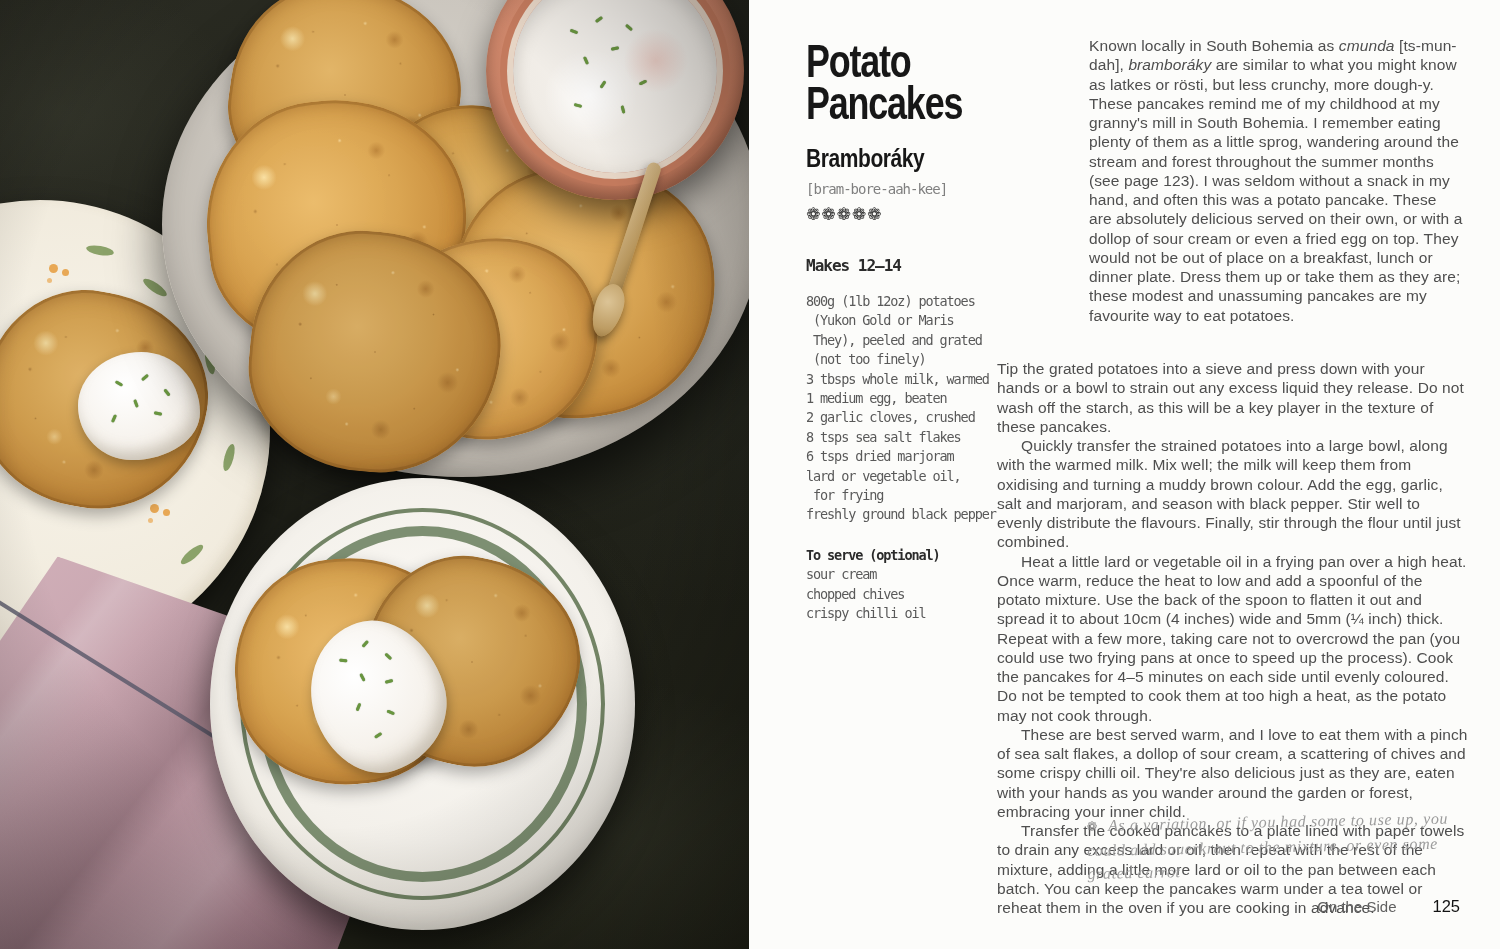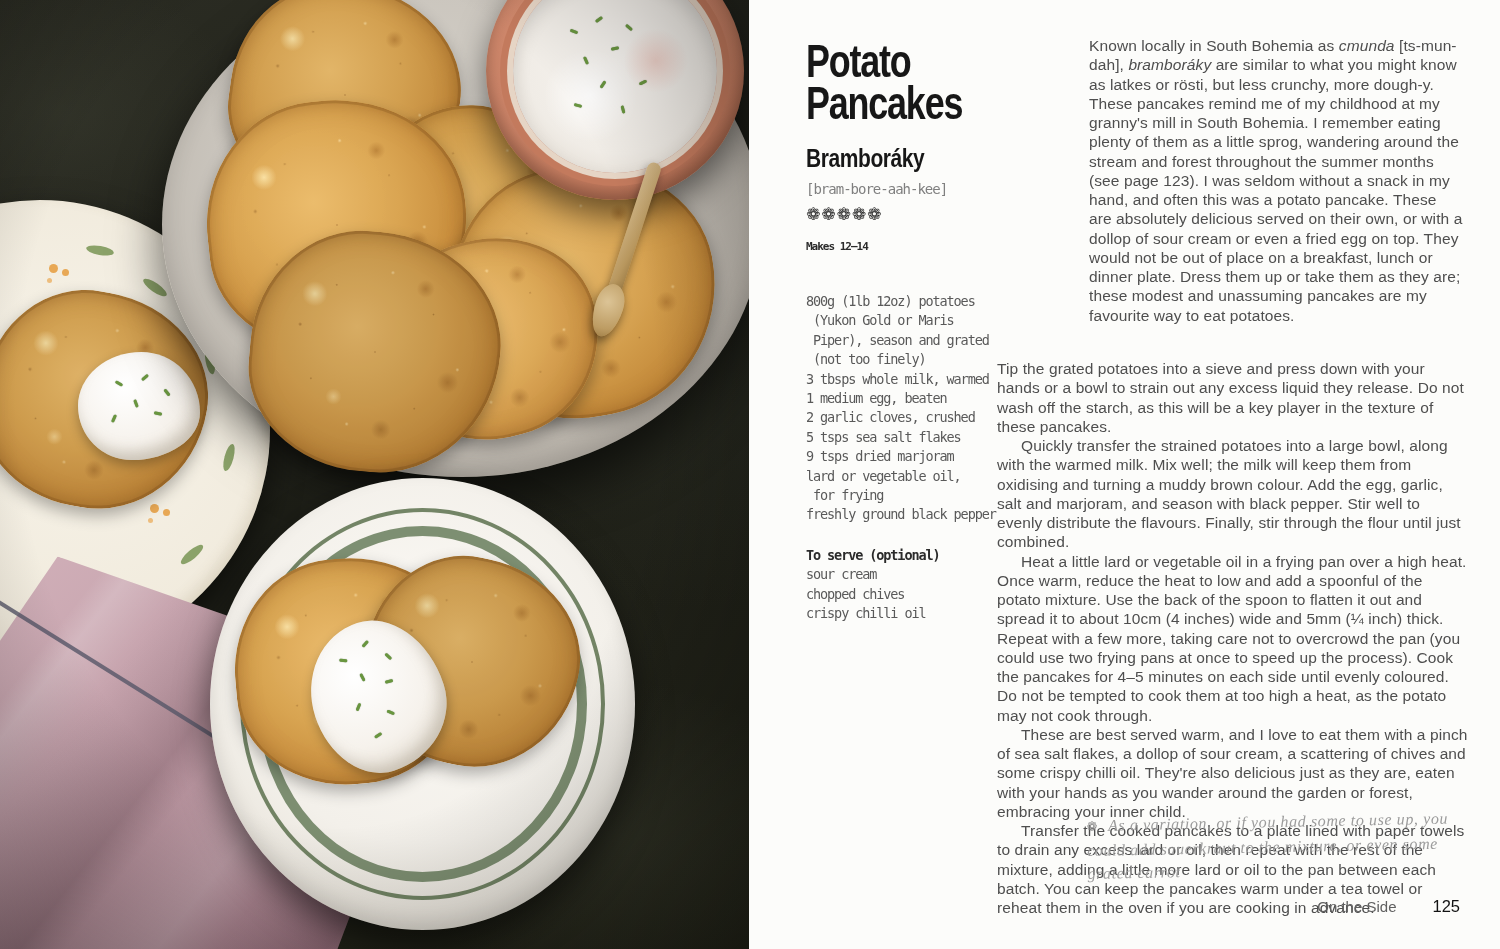--- a/index.html
+++ b/index.html
@@ -136,22 +136,22 @@
 
   .title{position:absolute;left:57px;top:40px;font-weight:800;font-size:46px;line-height:.92;
       letter-spacing:-1.5px;color:#171717;transform:scaleX(.78);transform-origin:left top;
       font-family:"Liberation Sans",sans-serif;}
   .subtitle{position:absolute;left:57px;top:144px;font-weight:800;font-size:25px;letter-spacing:-.5px;
       color:#171717;transform:scaleX(.84);transform-origin:left top;}
   .pron{position:absolute;left:57px;top:181px;font-family:"DejaVu Sans Mono",monospace;font-size:14px;
       letter-spacing:-1px;color:#7f7f7f;}
   .flowers{position:absolute;left:57px;top:204px;font-size:17px;letter-spacing:1px;color:#2a2a2a;
       font-family:"DejaVu Sans",sans-serif;}
-  .yield{position:absolute;left:57px;top:240px;font-family:"DejaVu Sans Mono",monospace;font-weight:bold;
-      font-size:11px;letter-spacing:-1px;color:#2b2b2b;}
+  .yield{position:absolute;left:57px;top:256px;font-family:"DejaVu Sans Mono",monospace;font-weight:bold;
+      font-size:16px;letter-spacing:-1px;color:#2b2b2b;}
   .ingredients{position:absolute;left:57px;top:292px;width:225px;font-family:"DejaVu Sans Mono",monospace;
       font-size:13.5px;line-height:19.4px;letter-spacing:-1.1px;color:#595959;}
   .ingredients .ing{white-space:pre-wrap;}
   .toserve-head{margin-top:21px;font-weight:bold;color:#2b2b2b;}
 
   .intro{position:absolute;left:340px;top:36px;width:374px;font-size:15.5px;line-height:19.25px;
       color:#4e4e4e;letter-spacing:.1px;}
   .intro em{font-style:italic;}
   .method{position:absolute;left:248px;top:334px;width:472px;font-size:15.5px;line-height:19.25px;
       color:#4e4e4e;letter-spacing:.1px;margin-top:25px;}
@@ -251,27 +251,27 @@
     </div>
 
     <div class="subtitle">Bramboráky</div>
     <div class="pron">[bram-bore-aah-kee]</div>
     <div class="flowers">❁❁❁❁❁</div>
     <div class="yield">Makes 12–14</div>
 
     <div class="ingredients">
       <div class="ing">800g (1lb 12oz) potatoes
  (Yukon Gold or Maris
- Piper), season and grated
+ They), peeled and grated
  (not too finely)</div>
       <div class="ing">3 tbsps whole milk, warmed</div>
       <div class="ing">1 medium egg, beaten</div>
       <div class="ing">2 garlic cloves, crushed</div>
-      <div class="ing">5 tsps sea salt flakes</div>
-      <div class="ing">9 tsps dried marjoram</div>
+      <div class="ing">8 tsps sea salt flakes</div>
+      <div class="ing">6 tsps dried marjoram</div>
       <div class="ing">lard or vegetable oil,
  for frying</div>
       <div class="ing">freshly ground black pepper</div>
       <div class="toserve-head">To serve (optional)</div>
       <div class="ing">sour cream</div>
       <div class="ing">chopped chives</div>
       <div class="ing">crispy chilli oil</div>
     </div>
 
     <div class="intro">

